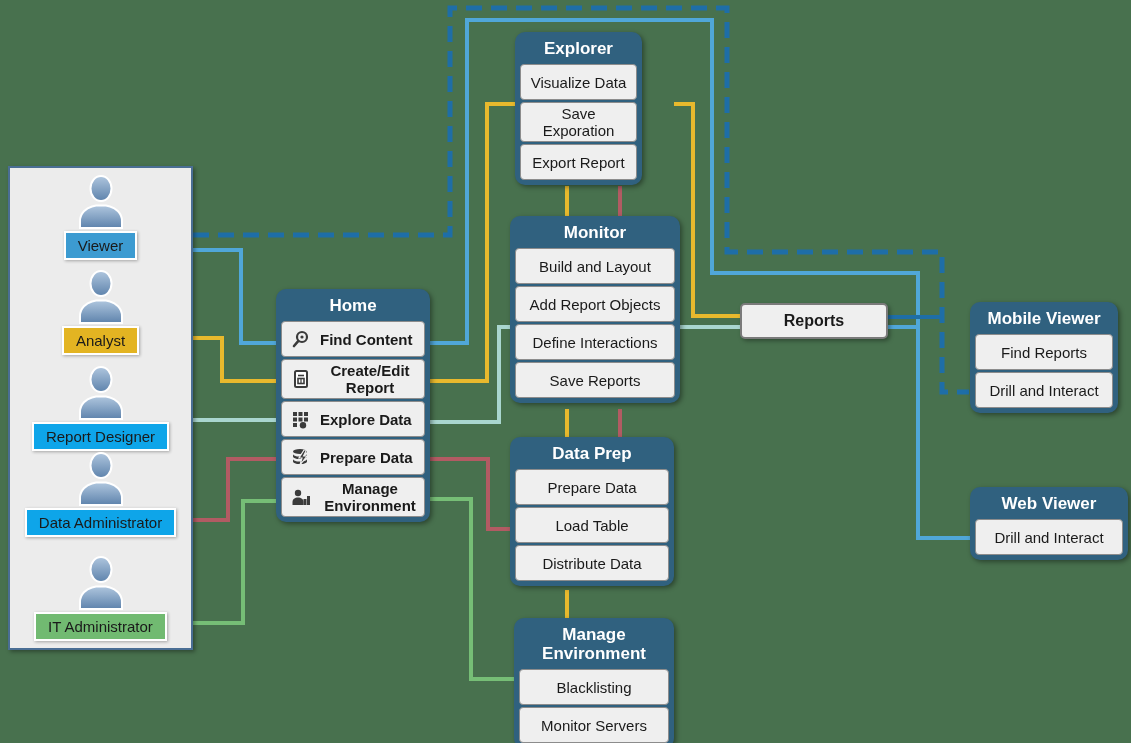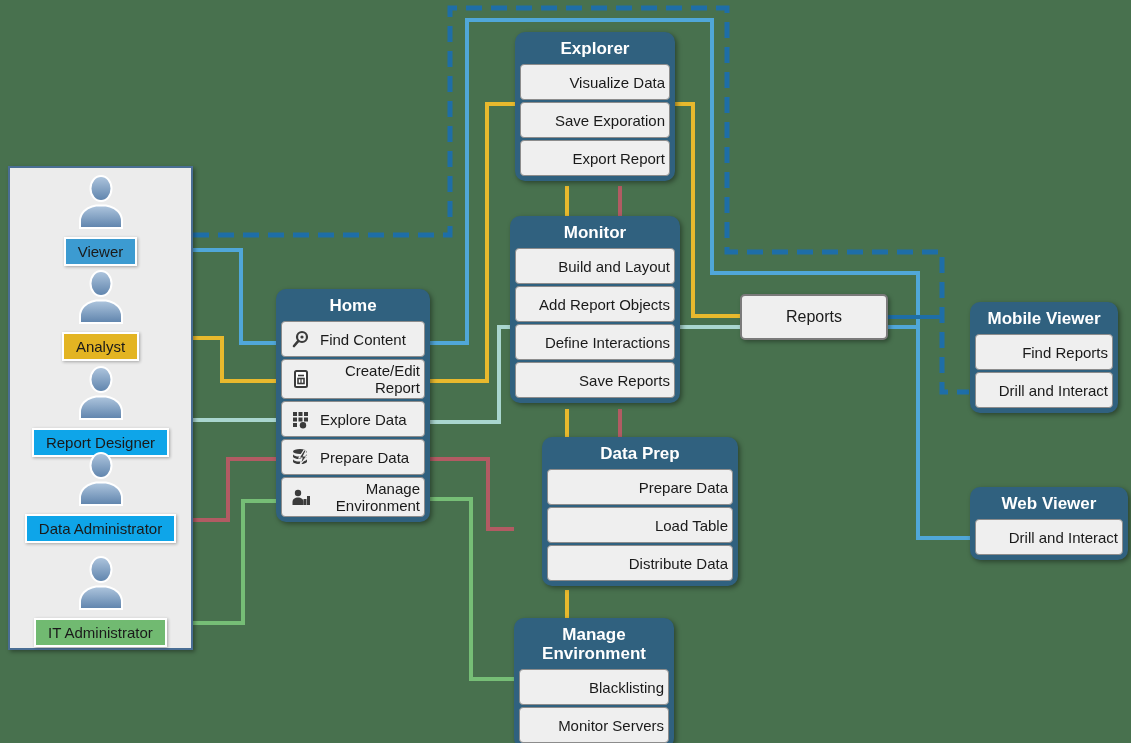--- a/index.html
+++ b/index.html
@@ -16,48 +16,48 @@
   .ln-yellow{stroke:var(--line-yellow);}
   .ln-red{stroke:var(--line-red);}
   .ln-teal{stroke:var(--line-teal);}
   .ln-green{stroke:var(--line-green);}
 
   
   #persona-panel{position:absolute;left:8px;top:166px;width:185px;height:484px;
     background:var(--panel-bg);border:2px solid var(--panel-border);box-sizing:border-box;z-index:2;
     box-shadow:2px 2px 4px rgba(0,0,0,.35);}
   .persona{position:absolute;left:0;width:100%;display:flex;flex-direction:column;align-items:center;}
-  .persona-label{margin-top:8px;padding:4px 12px;font-size:15px;color:#1a1a1a;white-space:nowrap;
+  .persona-label{margin-top:2px;padding:4px 12px;font-size:15px;color:#1a1a1a;white-space:nowrap;
     border:2px solid #fff;box-shadow:1px 1px 3px rgba(0,0,0,.3);}
 
   
   .module{position:absolute;z-index:2;background:var(--header-bg);border-radius:10px;
     box-shadow:2px 2px 5px rgba(0,0,0,.4);box-sizing:border-box;padding:0 5px 5px 5px;}
   .module-header{color:#fff;font-weight:bold;font-size:17px;text-align:center;
     padding:7px 6px 6px 6px;line-height:19px;}
   .module-items{display:flex;flex-direction:column;gap:2px;}
   .m-item{background:var(--item-bg);border:1px solid var(--item-border);border-radius:4px;
-    min-height:36px;display:flex;align-items:center;justify-content:flex-end;
+    min-height:36px;display:flex;align-items:center;justify-content:center;
     font-size:15px;line-height:17px;color:var(--item-text);text-align:center;padding:2px 4px;box-sizing:border-box;}
-  .m-item.with-icon{justify-content:flex-start;text-align:right;gap:9px;padding-left:9px;}
+  .m-item.with-icon{justify-content:flex-start;text-align:center;gap:9px;padding-left:9px;font-weight:bold;}
   .m-item .ico{flex:0 0 auto;display:flex;}
 
   #home-module{left:276px;top:289px;width:154px;}
-  #explorer-module{left:515px;top:32px;width:160px;}
+  #explorer-module{left:515px;top:32px;width:127px;}
   #designer-module{left:510px;top:216px;width:170px;}
-  #dataprep-module{left:542px;top:437px;width:196px;}
+  #dataprep-module{left:510px;top:437px;width:164px;}
   #manageenv-module{left:514px;top:618px;width:160px;}
   #mobile-module{left:970px;top:302px;width:148px;}
   #web-module{left:970px;top:487px;width:158px;}
 
   
-  #reports-box{position:absolute;left:740px;top:294px;width:148px;height:46px;z-index:2;
+  #reports-box{position:absolute;left:740px;top:303px;width:148px;height:36px;z-index:2;
     background:var(--item-bg);border:2px solid #7a7a7a;border-radius:5px;box-sizing:border-box;
     display:flex;align-items:center;justify-content:center;font-size:16px;color:var(--item-text);
-    box-shadow:2px 2px 4px rgba(0,0,0,.35);}
+    box-shadow:2px 2px 4px rgba(0,0,0,.35);font-weight:bold;}
 </style>
 </head>
 <body>
 
 <div id="stage">
 
   <svg id="wires" width="1131" height="743" viewBox="0 0 1131 743">
 
     <polyline class="ln ln-lightblue" points="193,250 241,250 241,343 277,343"></polyline>
     <polyline class="ln ln-lightblue" points="429,343 467,343 467,20 712,20 712,273 918,273 918,538 971,538"></polyline>

